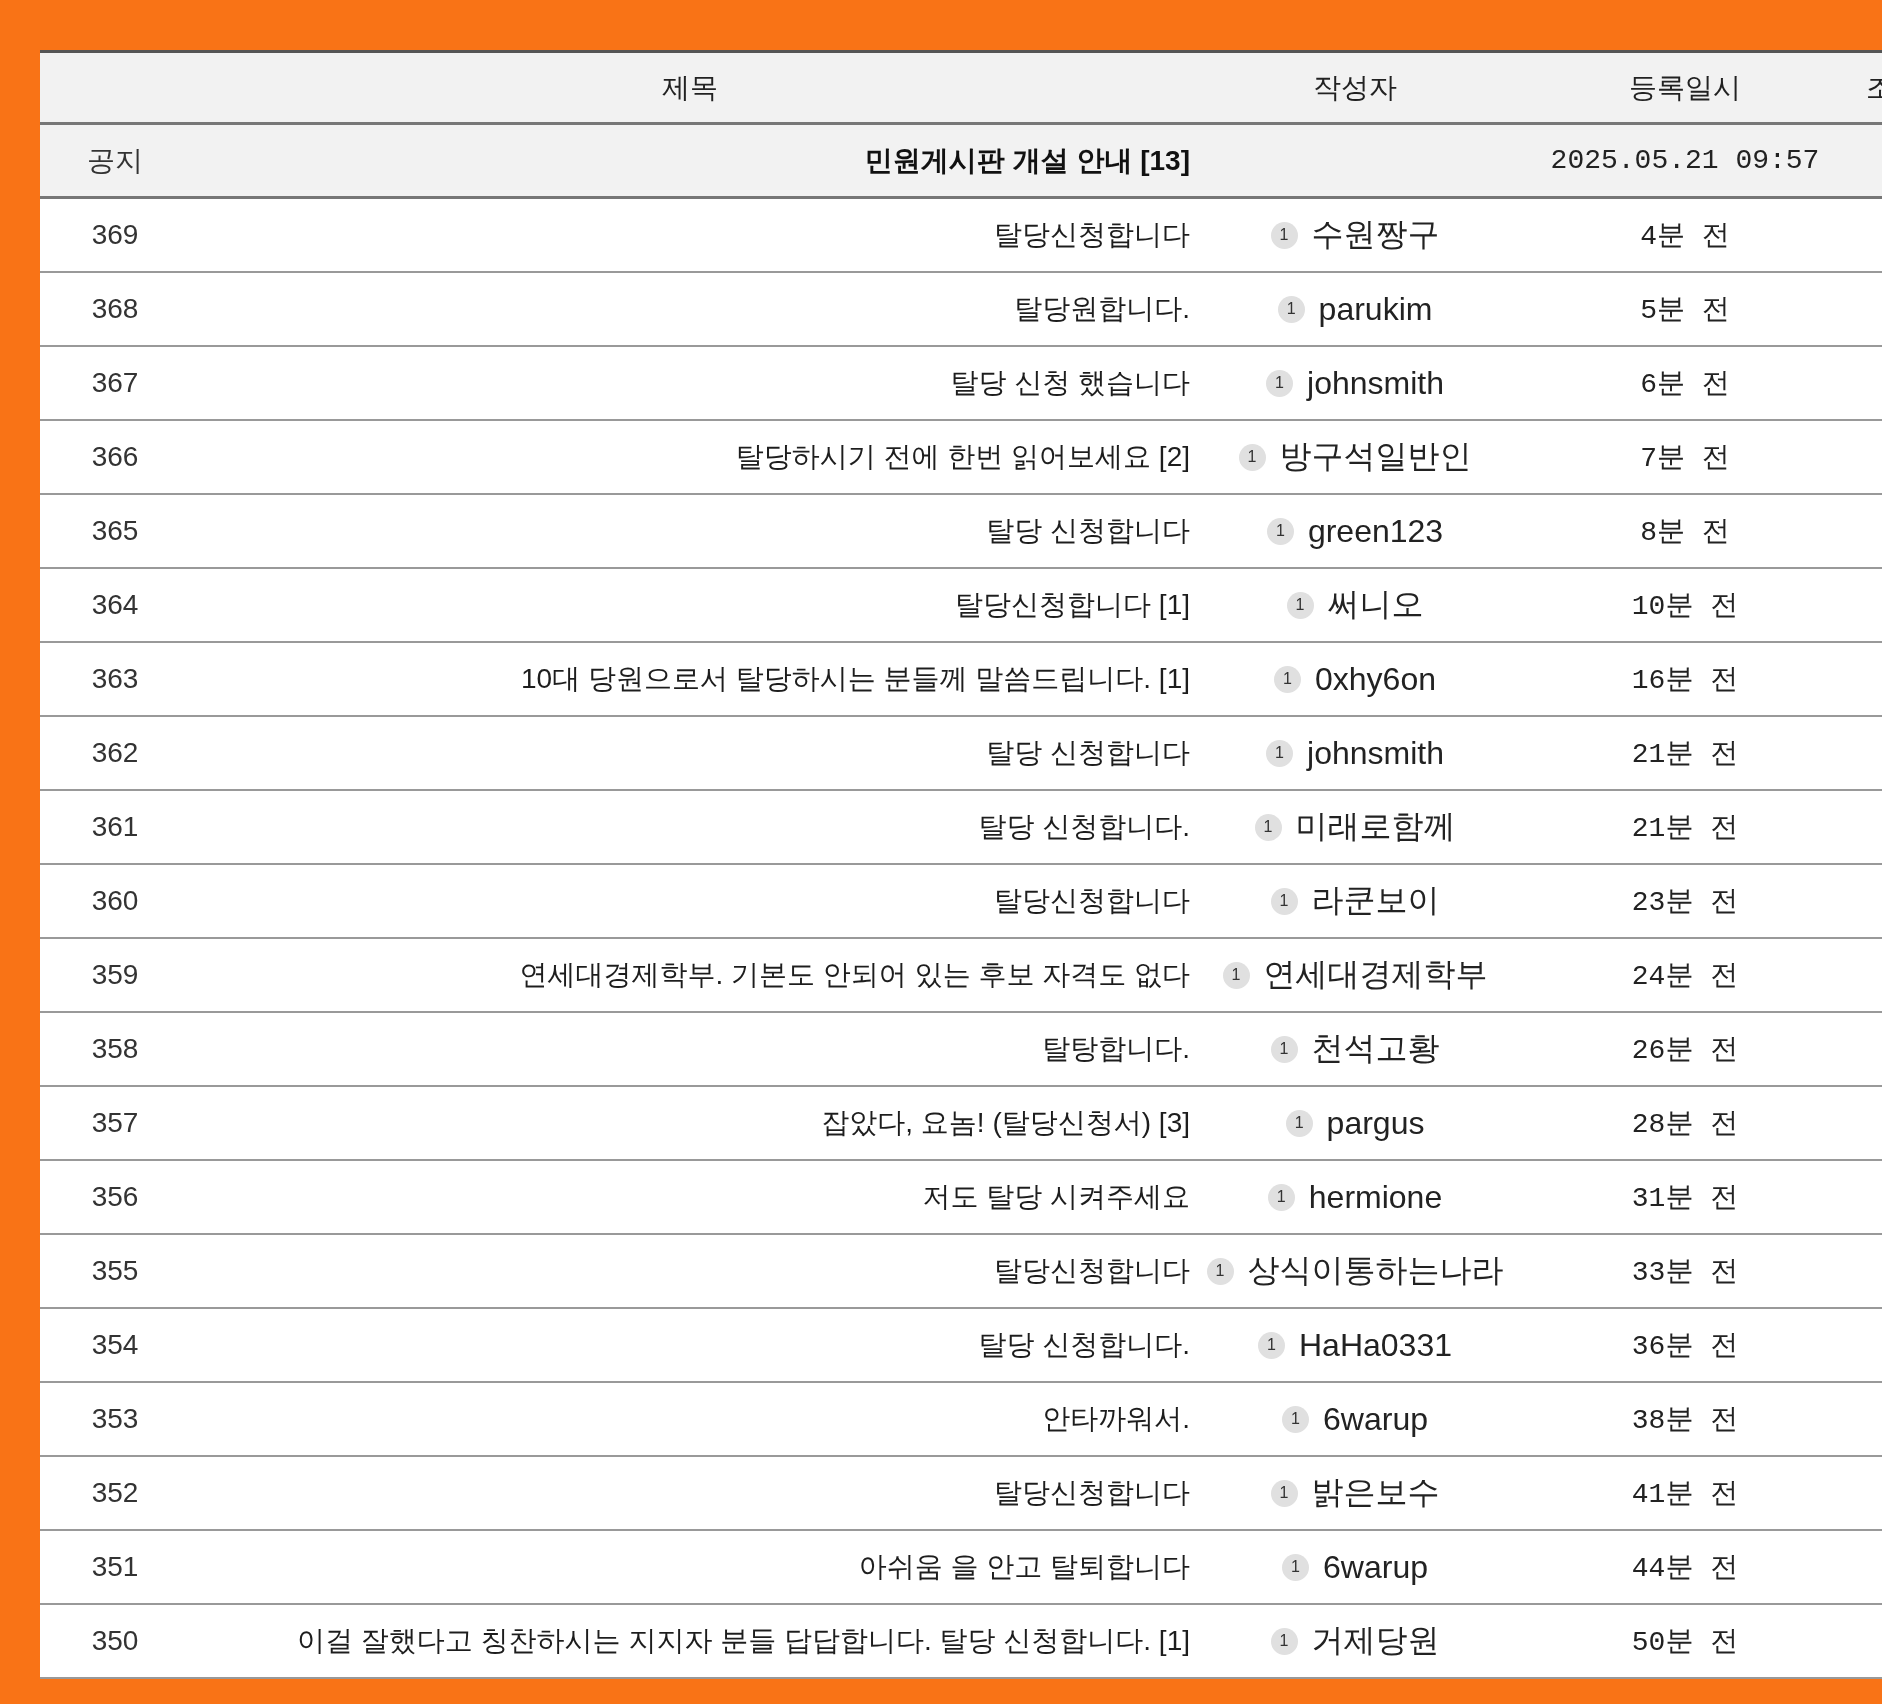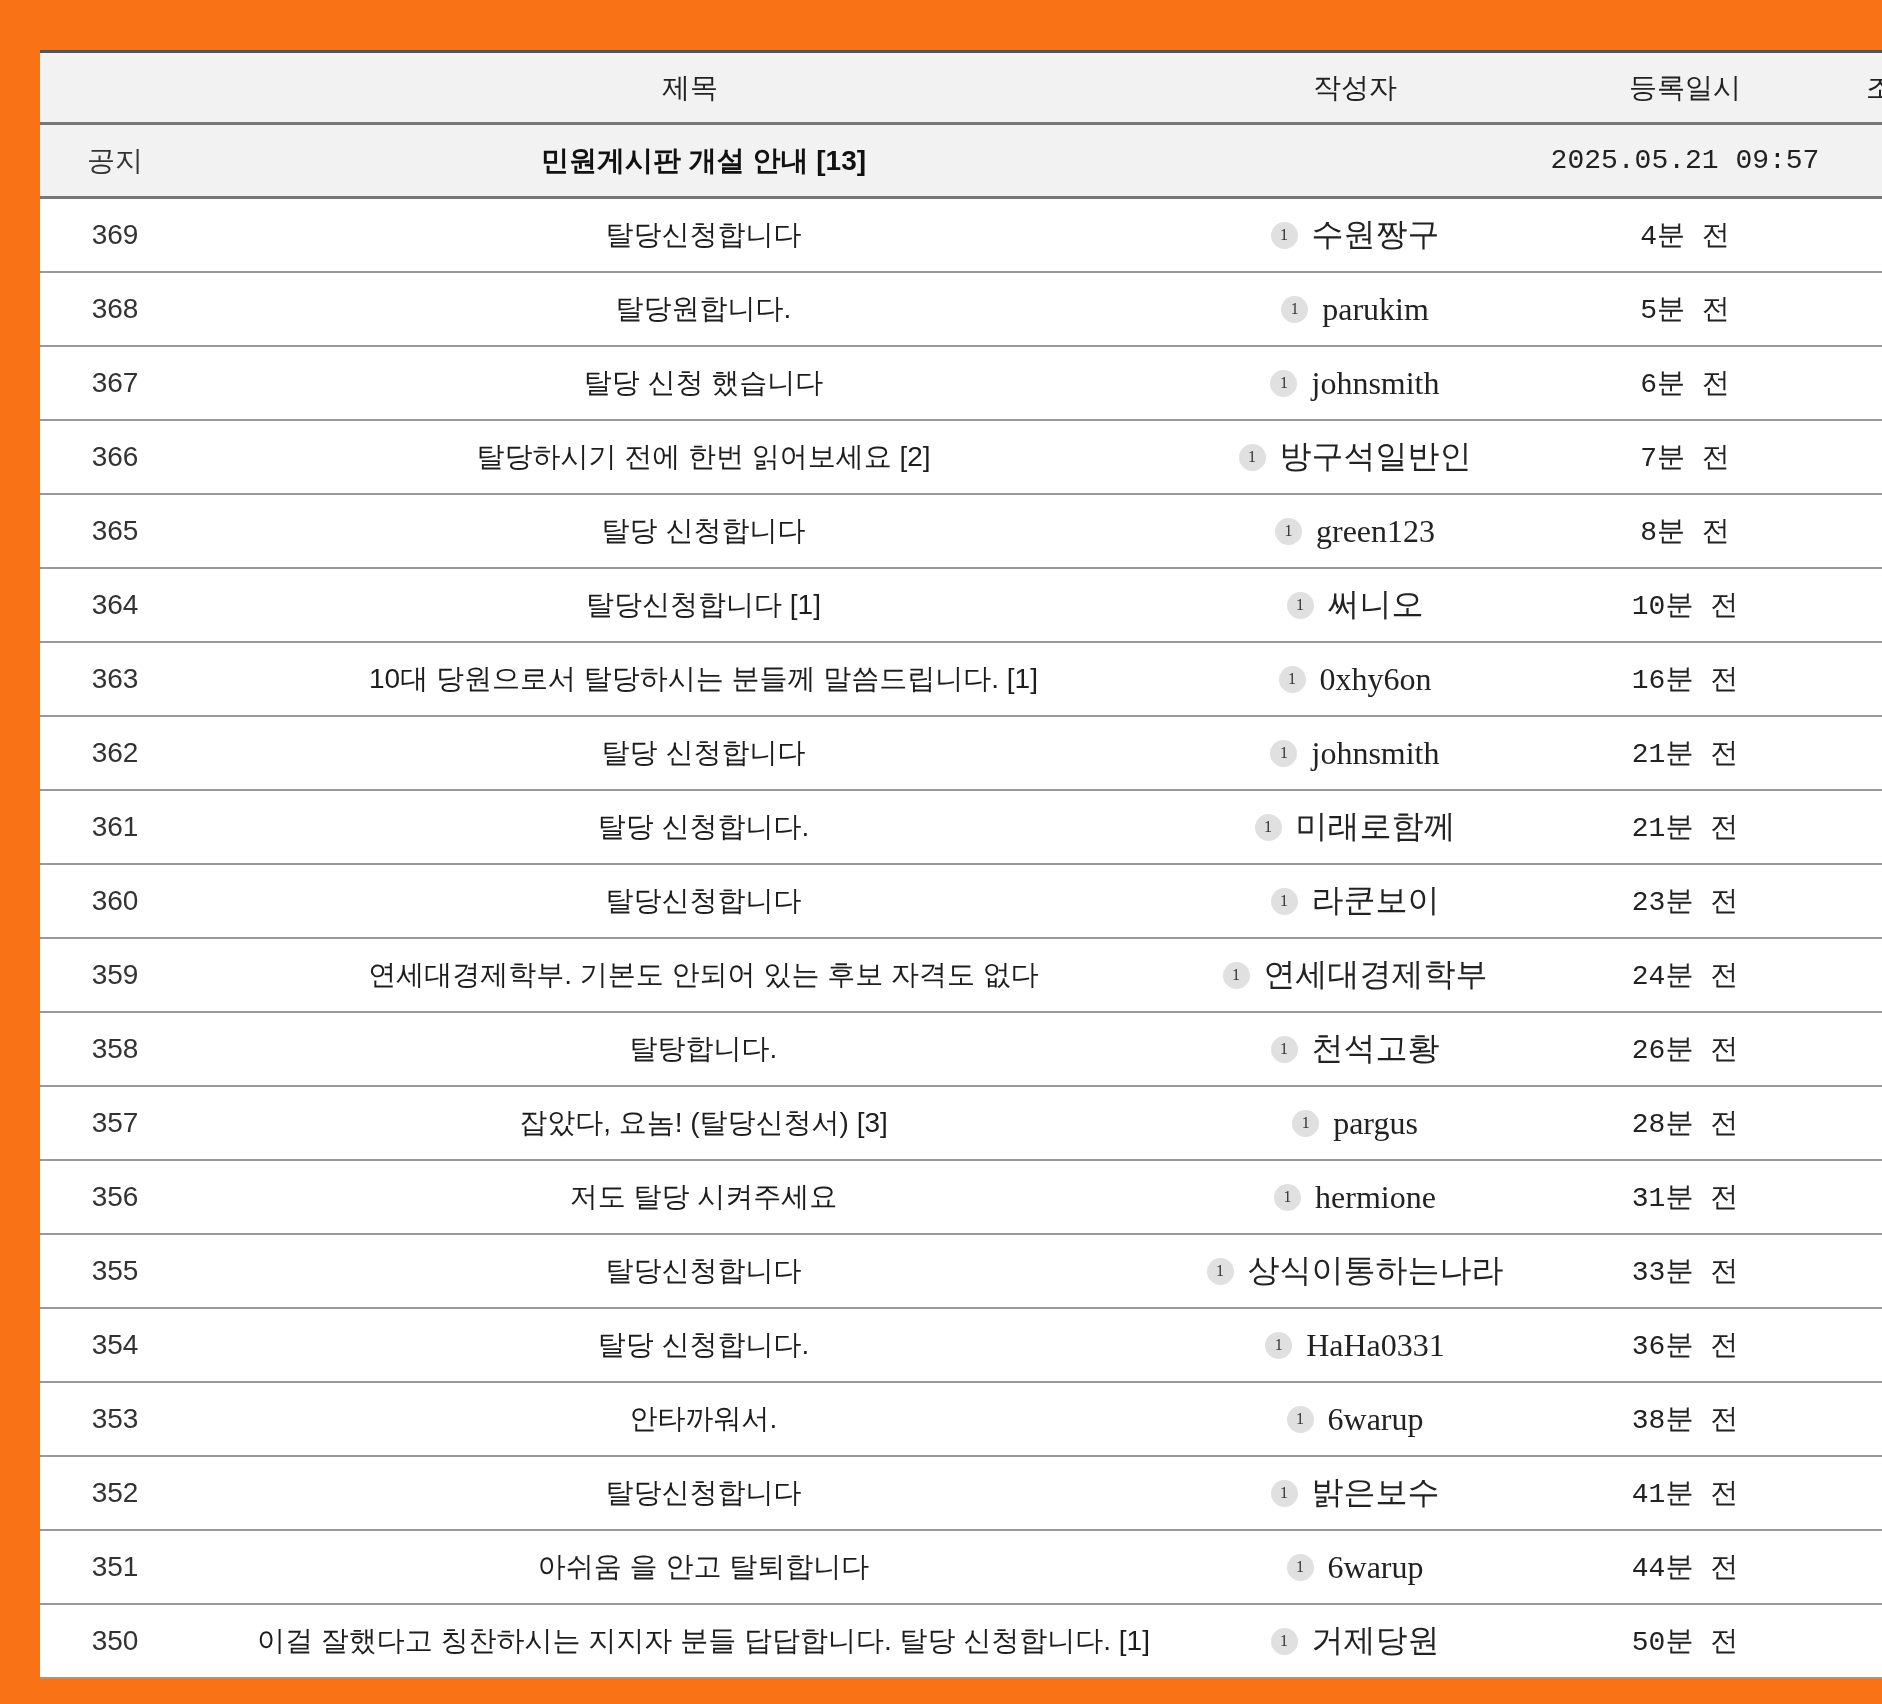--- a/index.html
+++ b/index.html
@@ -42,22 +42,22 @@
     height: 72px;
     border-bottom: 2px solid #999999;
   }
   .cell {
     font-size: 28px;
     color: #222222;
     white-space: nowrap;
     overflow: hidden;
   }
   .cell.num    { text-align: center; color: #333333; }
-  .cell.title  { text-align: center; padding-left: 27px; }
-  .cell.author { display: flex; align-items: center; justify-content: center; font-family: Liberation Serif, serif; }
+  .cell.title  { text-align: right; padding-left: 27px; }
+  .cell.author { display: flex; align-items: center; justify-content: center; }
   .cell.date   { text-align: center; font-family: Liberation Mono, monospace; }
   .cell.views  { text-align: left; padding-left: 16px; }
   .header-row .cell { color: #222222; }
   .header-row .cell.title { text-align: center; padding-left: 0; }
   .notice-row .cell.title a { font-weight: bold; color: #111111; }
   .post-title-link, .notice-title-link {
     color: #1d1d1d;
     text-decoration: none;
     cursor: pointer;
   }

